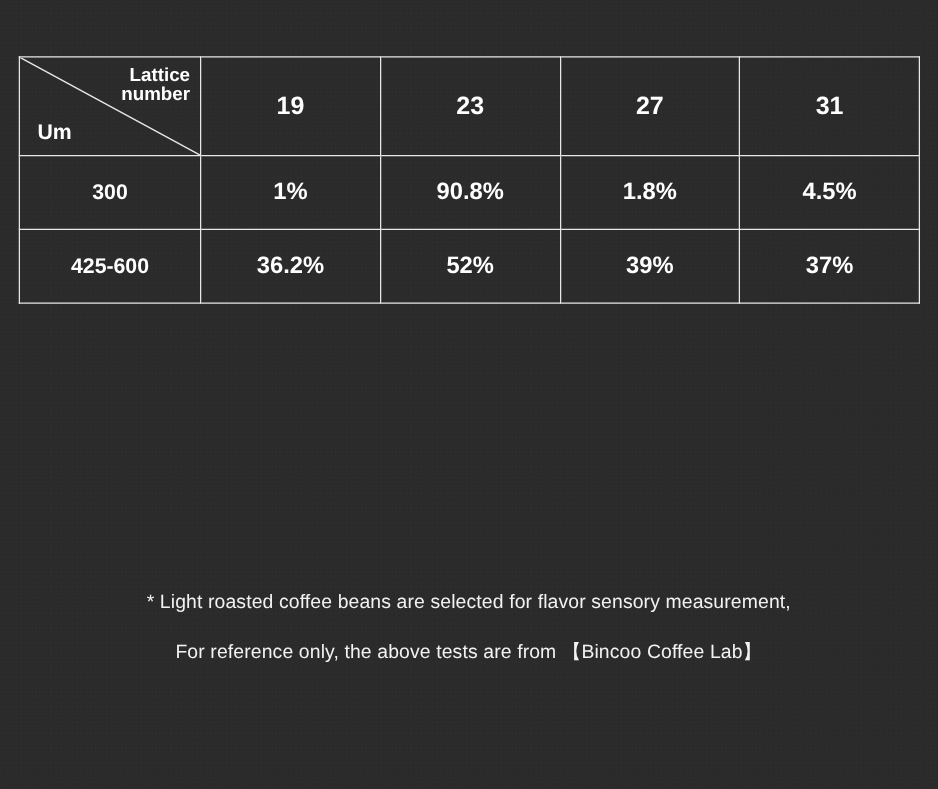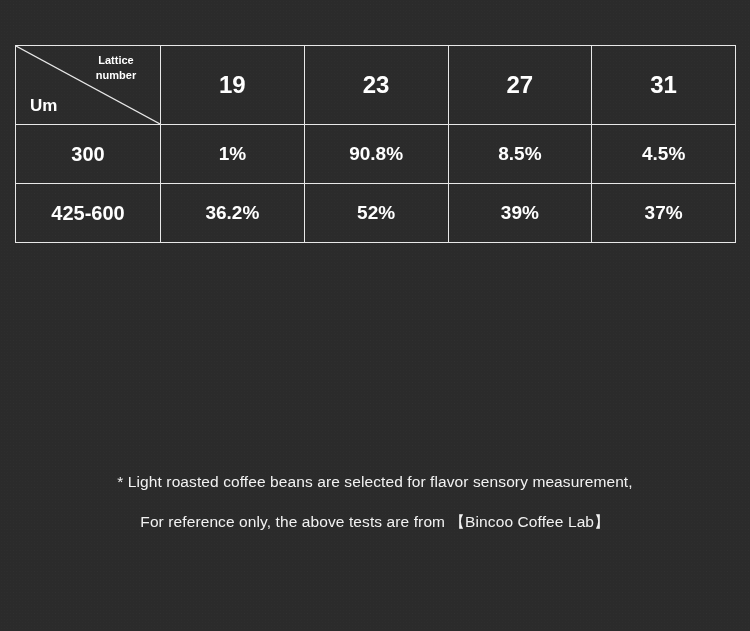--- a/index.html
+++ b/index.html
@@ -64,41 +64,41 @@
   .corner-svg {
     position: absolute;
     left: 0; top: 0;
     width: 100%;
     height: 100%;
   }
   .corner-col {
     position: absolute;
     right: 8px;
     top: 7px;
-    font-size: 11px;
+    font-size: 15px;
     line-height: 15px;
     font-weight: bold;
-    text-align: center;
+    text-align: right;
     width: 72px;
   }
   .corner-row {
     position: absolute;
     left: 14px;
     bottom: 8px;
     font-size: 17px;
     font-weight: bold;
   }
 
   th.head-cell {
     height: 78px;
-    font-size: 24px;
+    font-size: 20px;
   }
   td.row-label {
     height: 58px;
-    font-size: 20px;
+    font-size: 17px;
   }
   td.val {
     height: 58px;
     font-size: 19px;
   }
 
   .notes {
     position: absolute;
     left: 0;
     right: 0;
@@ -140,21 +140,21 @@
         <th class="head-cell">23</th>
         <th class="head-cell">27</th>
         <th class="head-cell">31</th>
       </tr>
     </thead>
     <tbody>
       <tr>
         <td class="row-label">300</td>
         <td class="val">1%</td>
         <td class="val">90.8%</td>
-        <td class="val">8.5%</td>
+        <td class="val">1.8%</td>
         <td class="val">4.5%</td>
       </tr>
       <tr>
         <td class="row-label">425-600</td>
         <td class="val">36.2%</td>
         <td class="val">52%</td>
         <td class="val">39%</td>
         <td class="val">37%</td>
       </tr>
     </tbody>

